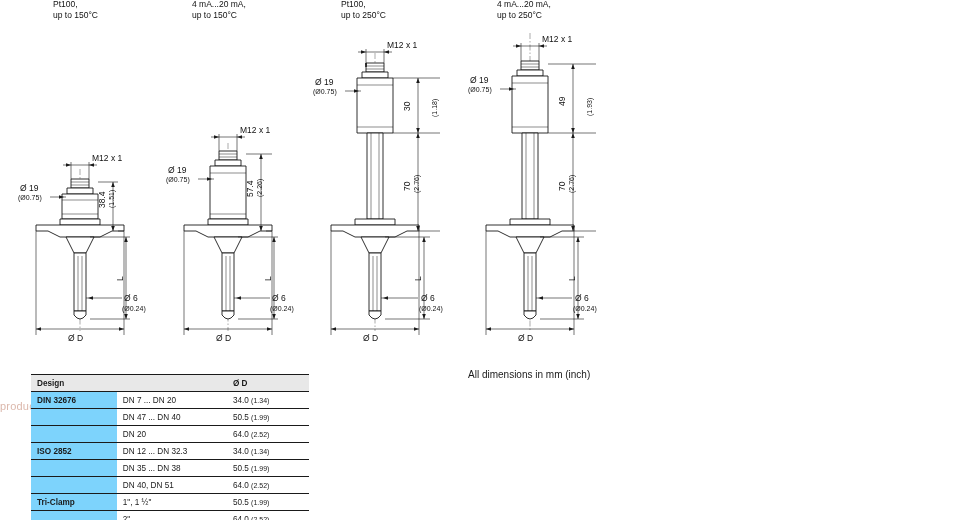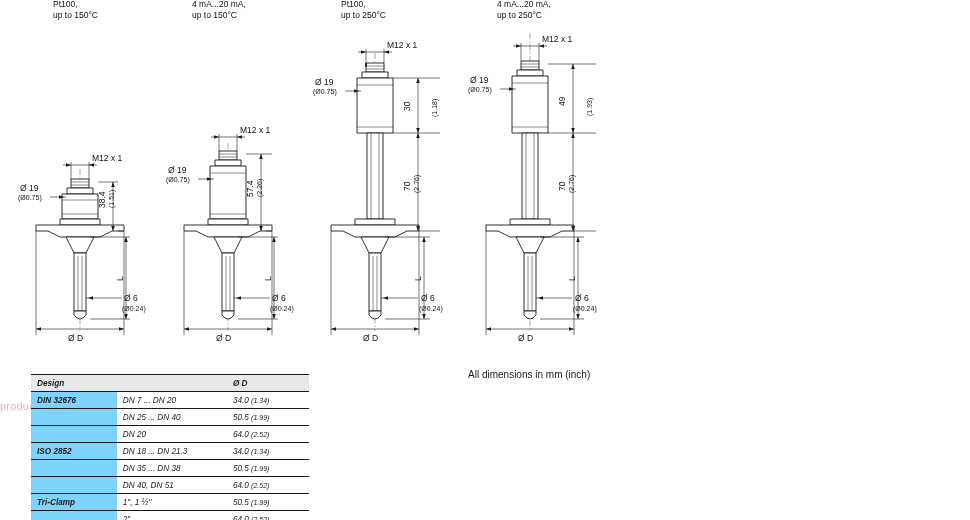--- a/index.html
+++ b/index.html
@@ -55,21 +55,20 @@
     top: 373px;
     width: 278px;
     border-collapse: collapse;
     font-size: 8.2px;
   }
   .tbl td {
     padding: 3px 4px 3px 6px;
     border-bottom: 0.8px solid #1a1a1a;
     height: 10px;
     white-space: nowrap;
-    font-style: italic;
   }
   .tbl tr.head td {
     border-top: 1.4px solid #1a1a1a;
     border-bottom: 1.4px solid #1a1a1a;
     font-weight: bold;
     background: #e8e8e8;
   }
   .tbl tr.head td.c0 { background: #e8e8e8; }
   .tbl td.c0 { width: 86px; font-weight: bold; background: #7dd3fc; }
   .tbl td.c1 { width: 110px; }
@@ -396,31 +395,31 @@
         <td class="c1"></td>
         <td class="c2">Ø D</td>
       </tr>
       <tr>
         <td class="c0">DIN 32676</td>
         <td class="c1">DN 7 ... DN 20</td>
         <td class="c2"><span>34.0</span> <span class="paren">(1.34)</span></td>
       </tr>
       <tr>
         <td class="c0"></td>
-        <td class="c1">DN 25 ... DN 40</td>
+        <td class="c1">DN 47 ... DN 40</td>
         <td class="c2"><span>50.5</span> <span class="paren">(1.99)</span></td>
       </tr>
       <tr>
         <td class="c0"></td>
         <td class="c1">DN 20</td>
         <td class="c2"><span>64.0</span> <span class="paren">(2.52)</span></td>
       </tr>
       <tr>
         <td class="c0">ISO 2852</td>
-        <td class="c1">DN 18 ... DN 21.3</td>
+        <td class="c1">DN 12 ... DN 32.3</td>
         <td class="c2"><span>34.0</span> <span class="paren">(1.34)</span></td>
       </tr>
       <tr>
         <td class="c0"></td>
         <td class="c1">DN 35 ... DN 38</td>
         <td class="c2"><span>50.5</span> <span class="paren">(1.99)</span></td>
       </tr>
       <tr>
         <td class="c0"></td>
         <td class="c1">DN 40, DN 51</td>

